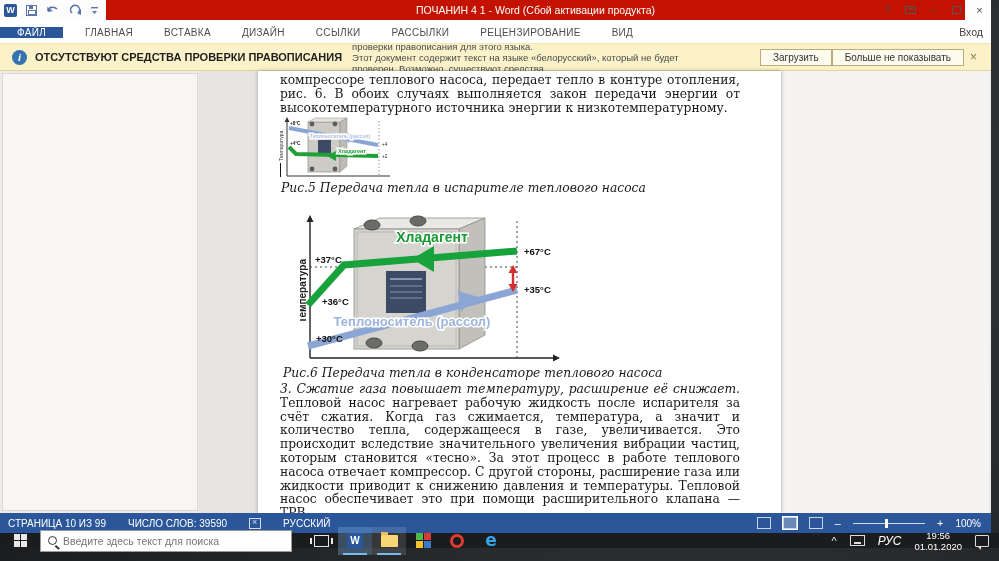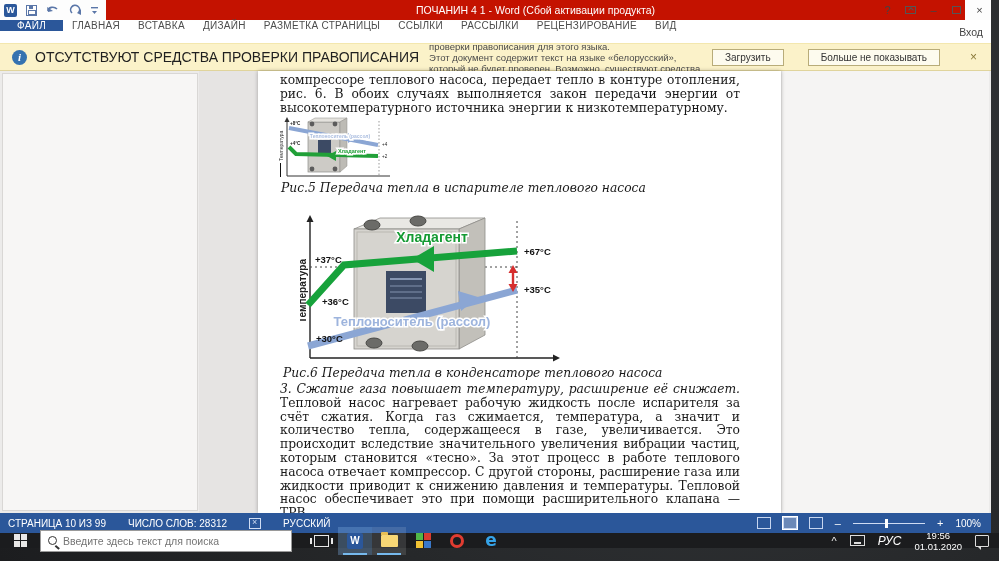--- a/index.html
+++ b/index.html
@@ -21,35 +21,35 @@
     color:#fff; font-size:10.5px; display:flex; align-items:center; justify-content:center; white-space:nowrap; }
   .win-controls { position:absolute; right:0; top:0; height:20px; display:flex; align-items:center; }
   .wc { width:23px; height:20px; display:flex; align-items:center; justify-content:center;
     color:#444; font-size:11px; cursor:default; }
   .wc-ribbon { width:11px; height:8px; border:1px solid #555; position:relative; }
   .wc-ribbon:after { content:""; position:absolute; left:3px; top:1px; width:3px; height:3px;
     border-left:1px solid #555; border-top:1px solid #555; transform:rotate(45deg); }
   .wc-max { width:9px; height:8px; border:1px solid #555; }
 
   
-  .tabsrow { position:absolute; left:0; top:20px; width:991px; height:25px; background:#fff; display:flex; align-items:flex-start; }
+  .tabsrow { position:absolute; left:0; top:20px; width:991px; height:25px; background:#fff; display:flex; align-items:center;gap:13px; }
   .tab { font-size:10px; color:#4d4d4d; display:flex; align-items:center; padding:0 9px; letter-spacing:.3px; }
   .tab.active { background:#2b579a; color:#fff; padding:0 17px; }
   .signin { position:absolute; right:8px; top:20px; height:23px; display:flex; align-items:center;
     font-size:10.5px; color:#444; }
 
   
   .warnbar { position:absolute; left:0; top:43px; width:991px; height:28px; background:#fbf2c9;
     border-top:1px solid #f3e7ae; border-bottom:1px solid #e0d49c; display:flex; align-items:center; }
   .info-ic { width:15px; height:15px; border-radius:50%; background:#3572b0; color:#fff;
     font-family:"Liberation Serif", serif; font-style:italic; font-weight:bold; font-size:11px;
     display:flex; align-items:center; justify-content:center; margin:0 8px 0 12px; flex:0 0 auto; }
-  .warn-title { font-size:14px; font-weight:normal; color:#1f1f1f; white-space:nowrap; margin-right:10px; }
+  .warn-title { font-size:11px; font-weight:bold; color:#1f1f1f; white-space:nowrap; margin-right:10px; }
   .warn-msg { font-size:9.5px; color:#4a4a4a; line-height:11px; width:330px; }
-  .warn-btns { margin-left:auto; display:flex; align-items:center; gap:24px; padding-right:8px; }
+  .warn-btns { margin-left:auto; display:flex; align-items:center; gap:0; padding-right:8px; }
   .wbtn { background:#fdfbee; border:1px solid #b8ac79; font-size:10px; color:#333; padding:2px 12px;
     white-space:nowrap; cursor:default; }
   .warn-close { font-size:12px; color:#8a7a3a; padding:0 6px; cursor:default; }
 
   
   .docarea { position:absolute; left:0; top:71px; width:991px; height:442px; background:#ecebea; }
   .leftpane { position:absolute; left:2px; top:2px; width:196px; height:438px; background:#f7f6f5;
     border:1px solid #d9d7d5; }
   .gap { position:absolute; left:199px; top:0; width:59px; height:442px; background:#e6e4e3; }
   .rightarea { position:absolute; left:782px; top:0; width:207px; height:442px; background:#f5f4f3; }
@@ -159,21 +159,20 @@
           </div>
         <div class="wc">×</div>
       </div>
     </div>
 
     <div class="tabsrow">
       <div class="tab active">ФАЙЛ</div>
       <div class="tab">ГЛАВНАЯ</div>
       <div class="tab">ВСТАВКА</div>
       <div class="tab">ДИЗАЙН</div>
-      <div class="tab">РАЗМЕТКА СТРАНИЦЫ</div>
       <div class="tab">ССЫЛКИ</div>
       <div class="tab">РАССЫЛКИ</div>
       <div class="tab">РЕЦЕНЗИРОВАНИЕ</div>
       <div class="tab">ВИД</div>
     </div>
     <div class="signin">Вход</div>
 
     <div class="warnbar">
       <div class="info-ic">i</div>
       <div class="warn-title">ОТСУТСТВУЮТ СРЕДСТВА ПРОВЕРКИ ПРАВОПИСАНИЯ</div>
@@ -274,21 +273,21 @@
         <div class="para p3">
           <span class="ital">3. Сжатие газа повышает температуру, расширение её снижает.</span>
           <span> Тепловой насос нагревает рабочую жидкость после испарителя за счёт сжатия. Когда газ сжимается, температура, а значит и количество тепла, содержащееся в газе, увеличивается. Это происходит вследствие значительного увеличения вибрации частиц, которым становится «тесно». За этот процесс в работе теплового насоса отвечает компрессор. С другой стороны, расширение газа или жидкости приводит к снижению давления и температуры. Тепловой насос обеспечивает это при помощи расширительного клапана — ТРВ.</span>
         </div>
       </div>
     </div>
 
     <div class="statusbar">
       <div class="sb-left">
         <span class="sb-item">СТРАНИЦА 10 ИЗ 99</span>
-        <span class="sb-item">ЧИСЛО СЛОВ: 28312</span>
+        <span class="sb-item">ЧИСЛО СЛОВ: 39590</span>
         <span class="proof-ic"></span>
         <span class="sb-item">РУССКИЙ</span>
       </div>
       <div class="sb-right">
         <div class="vicon"></div>
         <div class="vicon active"></div>
         <div class="vicon"></div>
         <span class="zsign">–</span>
         <div class="zoom-track">
             <div class="zoom-thumb"></div>

